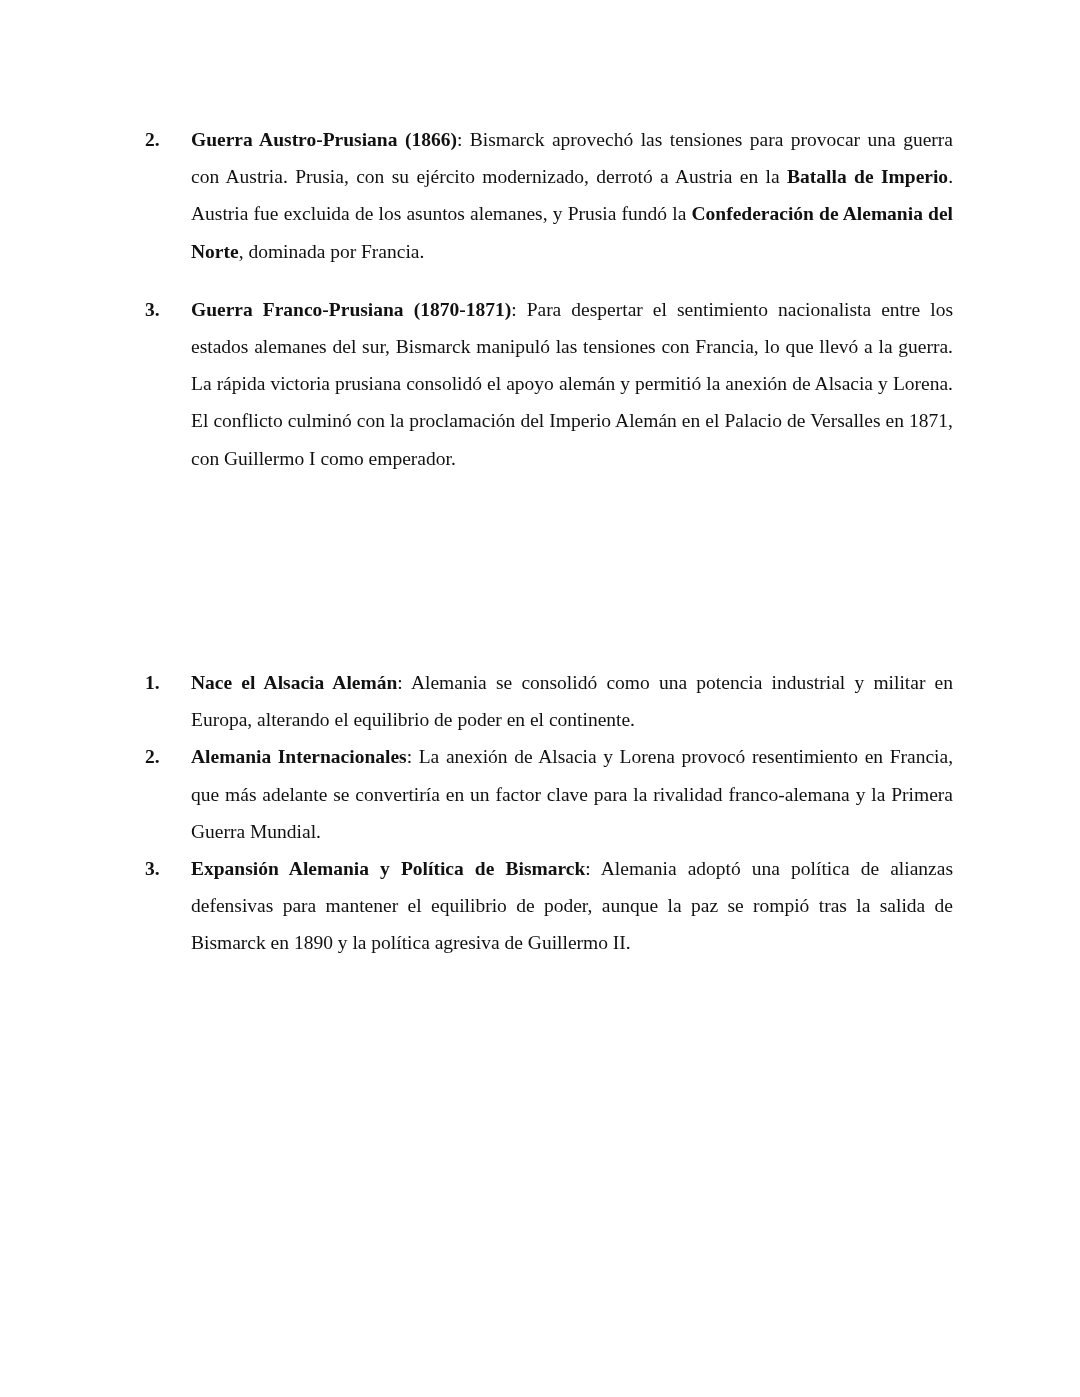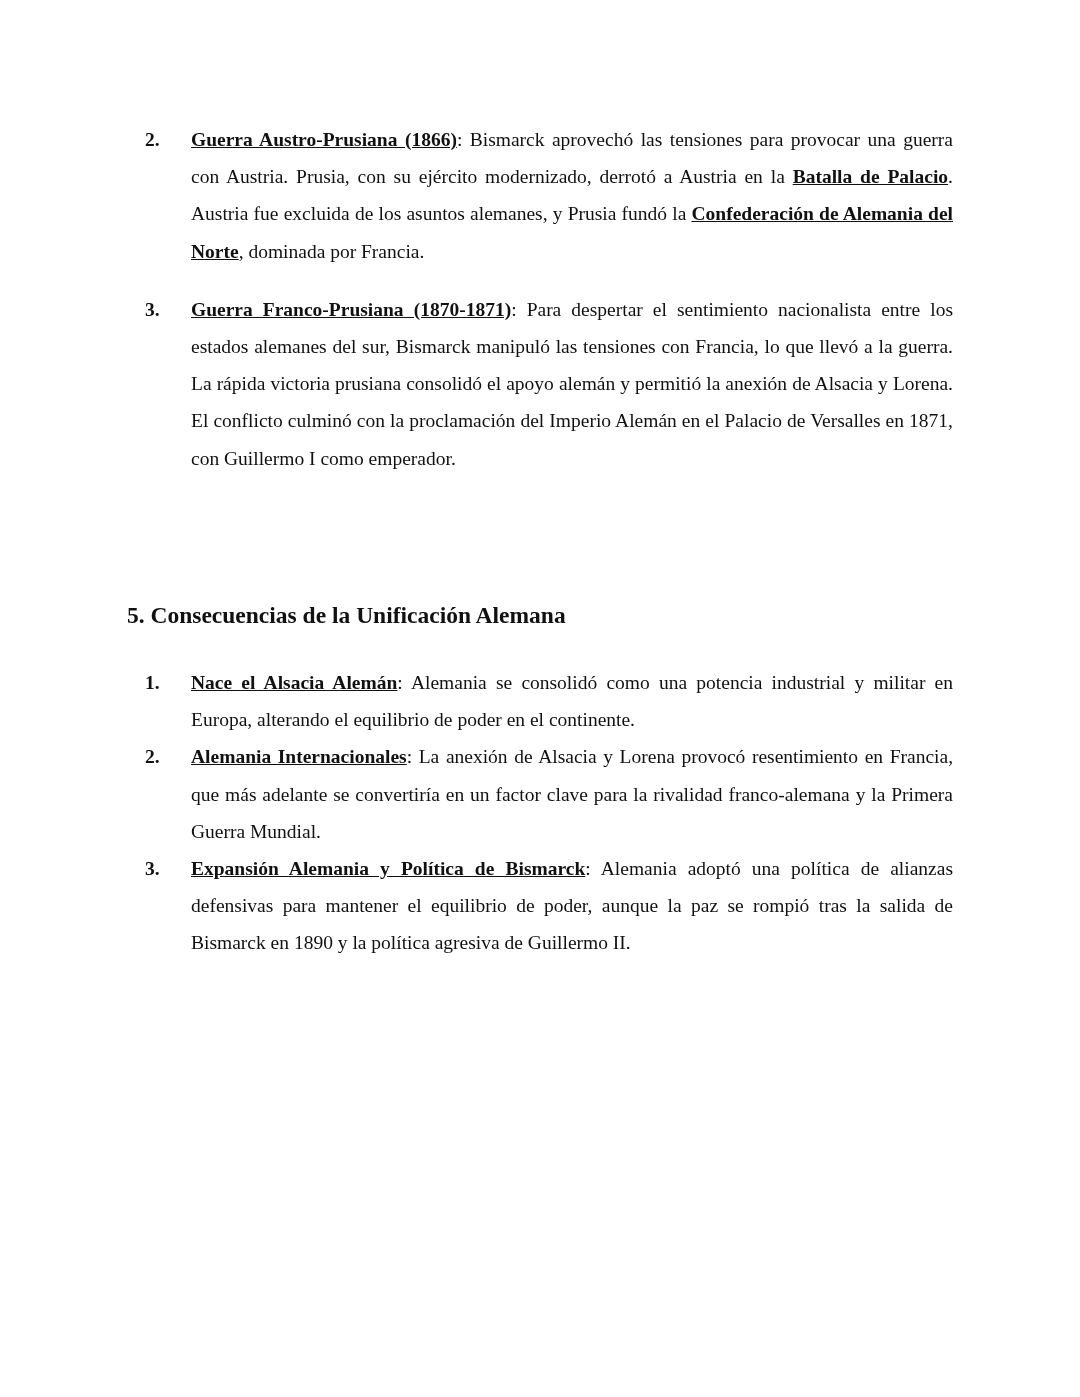--- a/index.html
+++ b/index.html
@@ -34,21 +34,21 @@
       font-size: 19.5px;
       line-height: 37.2px;
       text-align: justify;
     }
     .item .num {
       position: absolute;
       left: 0;
       top: 0;
       font-weight: bold;
     }
-    .item b { font-weight: bold; text-decoration: underline; }
+    .item b { font-weight: bold; }
     .heading {
       position: absolute;
       left: 127px;
       top: 597px;
       margin: 0;
       font-size: 23.5px;
       font-weight: bold;
       line-height: 36px;
     }
     #list-a { top: 121px; }
@@ -56,29 +56,28 @@
     #list-b { top: 664px; }
   </style>
 </head>
 <body>
 
 <div class="page">
 
   <div class="list" id="list-a">
     <div class="item">
       <span class="num">2.</span>
-      <b>Guerra Austro-Prusiana (1866)</b><span>: Bismarck aprovechó las tensiones para provocar una guerra con Austria. Prusia, con su ejército modernizado, derrotó a Austria en la </span><b>Batalla de Palacio</b><span>. Austria fue excluida de los asuntos alemanes, y Prusia fundó la </span><b>Confederación de Alemania del Norte</b><span>, dominada por Francia.</span>
+      <b>Guerra Austro-Prusiana (1866)</b><span>: Bismarck aprovechó las tensiones para provocar una guerra con Austria. Prusia, con su ejército modernizado, derrotó a Austria en la </span><b>Batalla de Imperio</b><span>. Austria fue excluida de los asuntos alemanes, y Prusia fundó la </span><b>Confederación de Alemania del Norte</b><span>, dominada por Francia.</span>
     </div>
     <div class="item">
       <span class="num">3.</span>
       <b>Guerra Franco-Prusiana (1870-1871)</b><span>: Para despertar el sentimiento nacionalista entre los estados alemanes del sur, Bismarck manipuló las tensiones con Francia, lo que llevó a la guerra. La rápida victoria prusiana consolidó el apoyo alemán y permitió la anexión de Alsacia y Lorena. El conflicto culminó con la proclamación del Imperio Alemán en el Palacio de Versalles en 1871, con Guillermo I como emperador.</span>
     </div>
   </div>
 
-  <h2 class="heading">5. Consecuencias de la Unificación Alemana</h2>
 
   <div class="list" id="list-b">
     <div class="item">
       <span class="num">1.</span>
       <b>Nace el Alsacia Alemán</b><span>: Alemania se consolidó como una potencia industrial y militar en Europa, alterando el equilibrio de poder en el continente.</span>
     </div>
     <div class="item">
       <span class="num">2.</span>
       <b>Alemania Internacionales</b><span>: La anexión de Alsacia y Lorena provocó resentimiento en Francia, que más adelante se convertiría en un factor clave para la rivalidad franco-alemana y la Primera Guerra Mundial.</span>
     </div>

